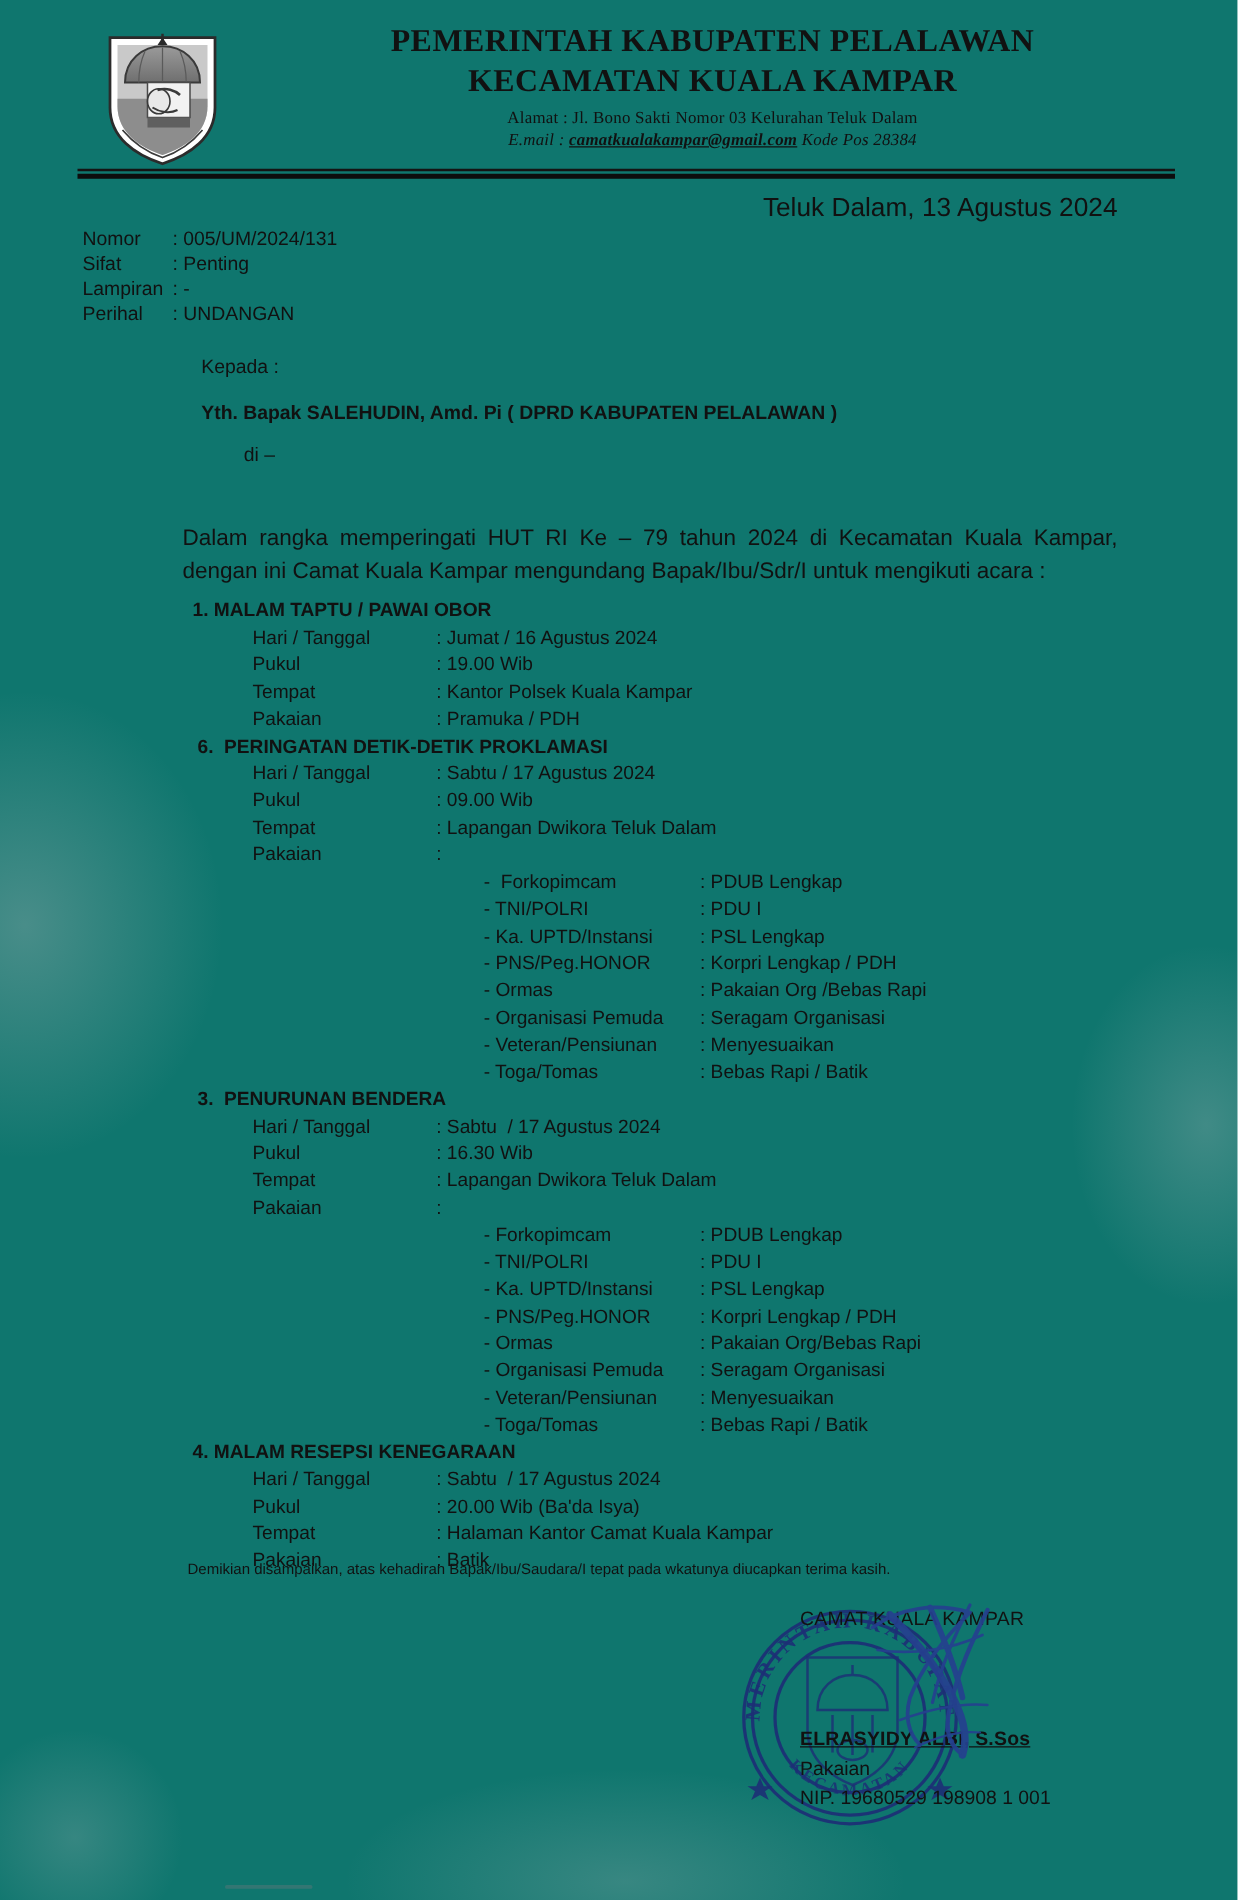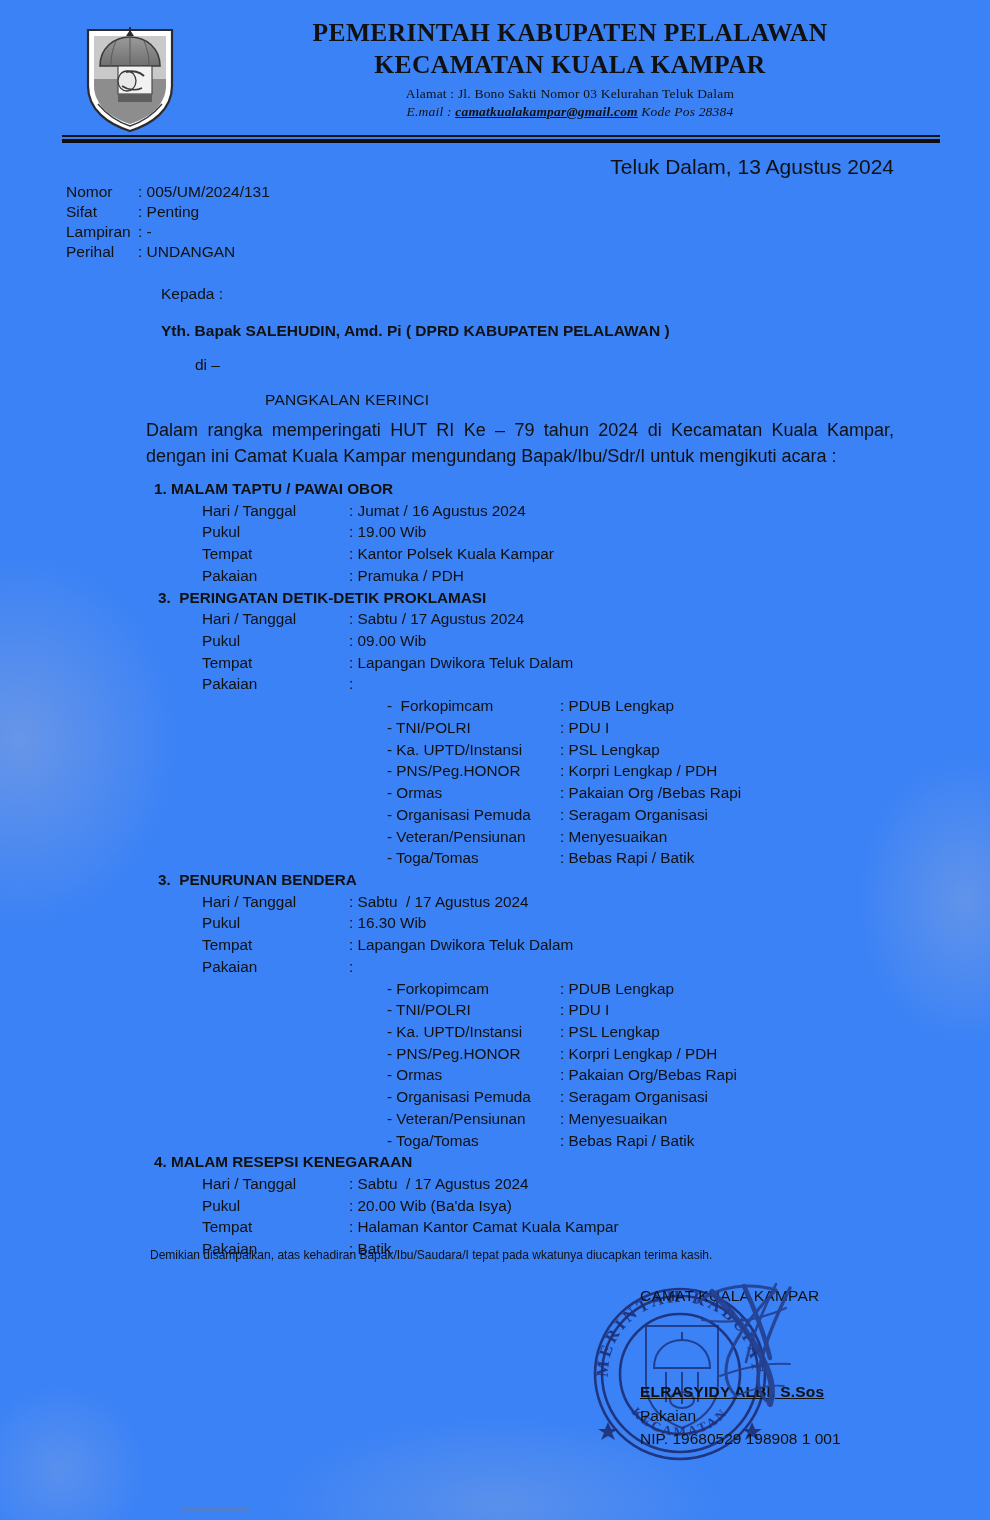--- a/index.html
+++ b/index.html
@@ -11,21 +11,21 @@
     width: 990px;
     height: 1520px;
     position: relative;
     font-family: "Liberation Sans", sans-serif;
     color: #111111;
     overflow: hidden;
   }
   .page {
     position: absolute;
     inset: 0;
-    background: #3b82f6;
+    background: #0f766e;
   }
   
   .scan-tint {
     position: absolute;
     inset: 0;
     background:
       radial-gradient(ellipse 220px 260px at 20px 740px, rgba(205,195,200,.30), rgba(255,255,255,0) 72%),
       radial-gradient(ellipse 150px 200px at 965px 900px, rgba(205,198,202,.26), rgba(255,255,255,0) 72%),
       radial-gradient(ellipse 300px 120px at 500px 1505px, rgba(200,195,198,.22), rgba(255,255,255,0) 75%),
       radial-gradient(ellipse 120px 120px at 60px 1470px, rgba(210,200,205,.20), rgba(255,255,255,0) 72%);
@@ -316,21 +316,20 @@
     </div>
   </div>
 
   <div class="addressee">
     <div class="kepada">Kepada :</div>
     <div class="yth">
       <span class="yth-prefix">Yth.</span>
       <span>Bapak SALEHUDIN, Amd. Pi ( DPRD KABUPATEN PELALAWAN )</span>
     </div>
     <div class="di">di –</div>
-    <div class="city">PANGKALAN KERINCI</div>
   </div>
 
   <div class="intro">Dalam rangka memperingati HUT RI Ke – 79 tahun 2024  di Kecamatan Kuala Kampar, dengan ini  Camat Kuala Kampar mengundang Bapak/Ibu/Sdr/I untuk mengikuti acara :</div>
 
   <div class="sections">
 
     <div class="sec">
       <div class="sec-title">1. MALAM TAPTU / PAWAI OBOR</div>
       <div class="detail-row">
         <span class="detail-label">Hari / Tanggal</span>
@@ -344,21 +343,21 @@
         <span class="detail-label">Tempat</span>
         <span class="detail-value">: Kantor Polsek Kuala Kampar</span>
       </div>
       <div class="detail-row">
         <span class="detail-label">Pakaian</span>
         <span class="detail-value">: Pramuka / PDH</span>
       </div>
     </div>
 
     <div class="sec">
-      <div class="sec-title indented">3.  PERINGATAN DETIK-DETIK PROKLAMASI</div>
+      <div class="sec-title indented">6.  PERINGATAN DETIK-DETIK PROKLAMASI</div>
       <div class="detail-row">
         <span class="detail-label">Hari / Tanggal</span>
         <span class="detail-value">: Sabtu / 17 Agustus 2024</span>
       </div>
       <div class="detail-row">
         <span class="detail-label">Pukul</span>
         <span class="detail-value">: 09.00 Wib</span>
       </div>
       <div class="detail-row">
         <span class="detail-label">Tempat</span>

